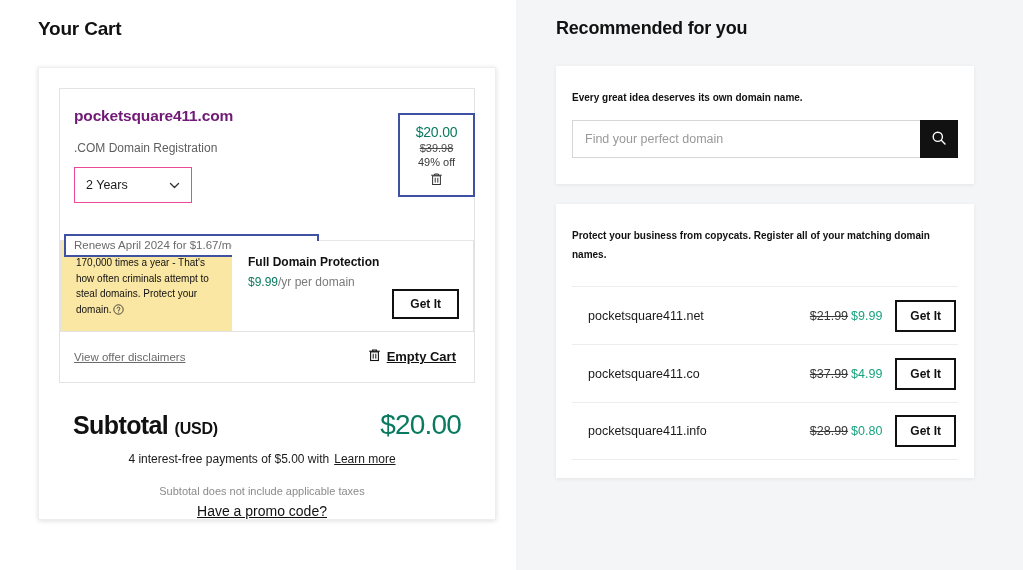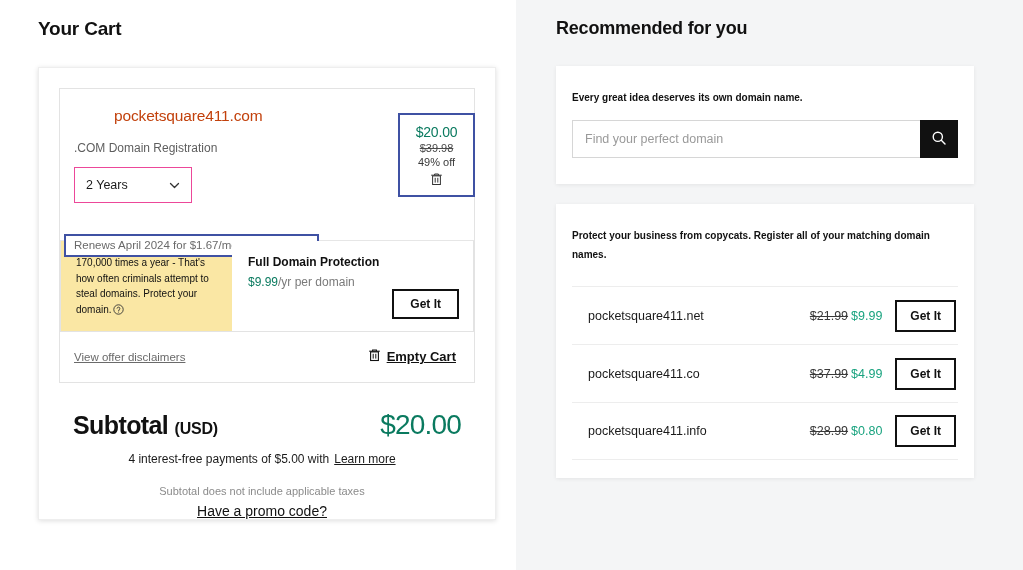--- a/index.html
+++ b/index.html
@@ -58,24 +58,23 @@
     padding: 18px 18px 0 14px;
   }
 
   .item-head {
     position: relative;
     min-height: 133px;
   }
 
   .domain-name {
     font-size: 15.5px;
-    font-weight: normal;
-    color: #c2410c;
+    font-weight: bold;
+    color: #701a75;
     letter-spacing: -0.15px;
-    margin-left: 40px;
   }
 
   .domain-sub {
     margin-top: 16px;
     font-size: 12px;
     color: #5e5e5e;
   }
 
   .term-select {
     margin-top: 12px;

